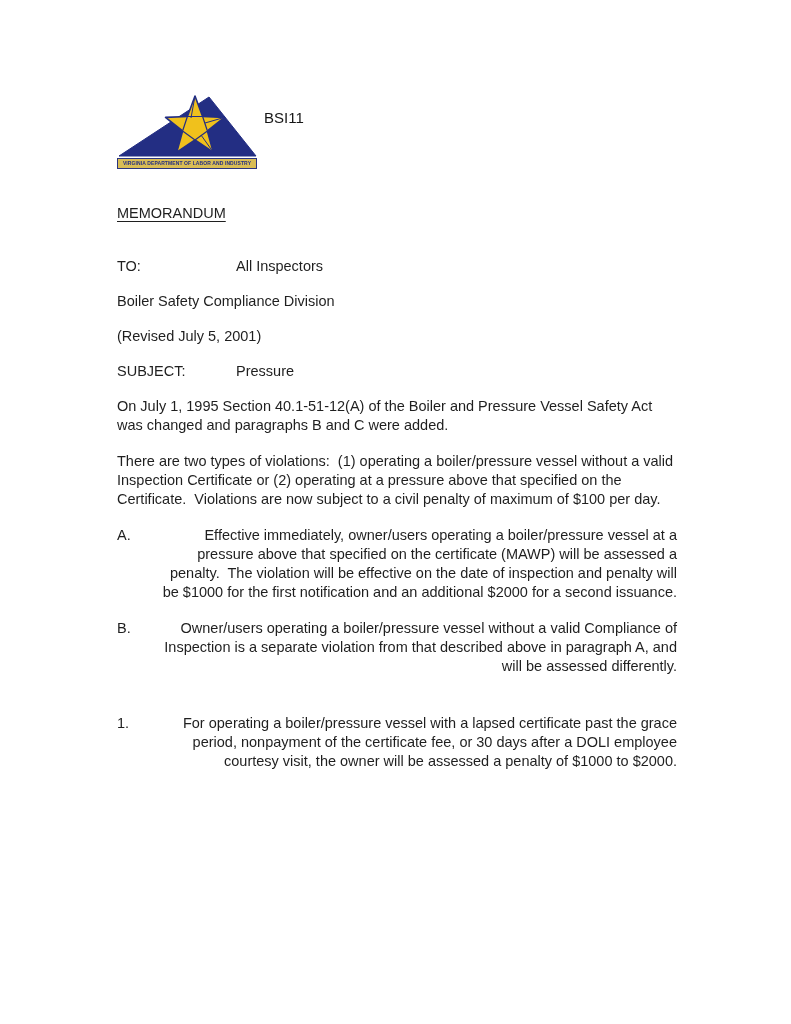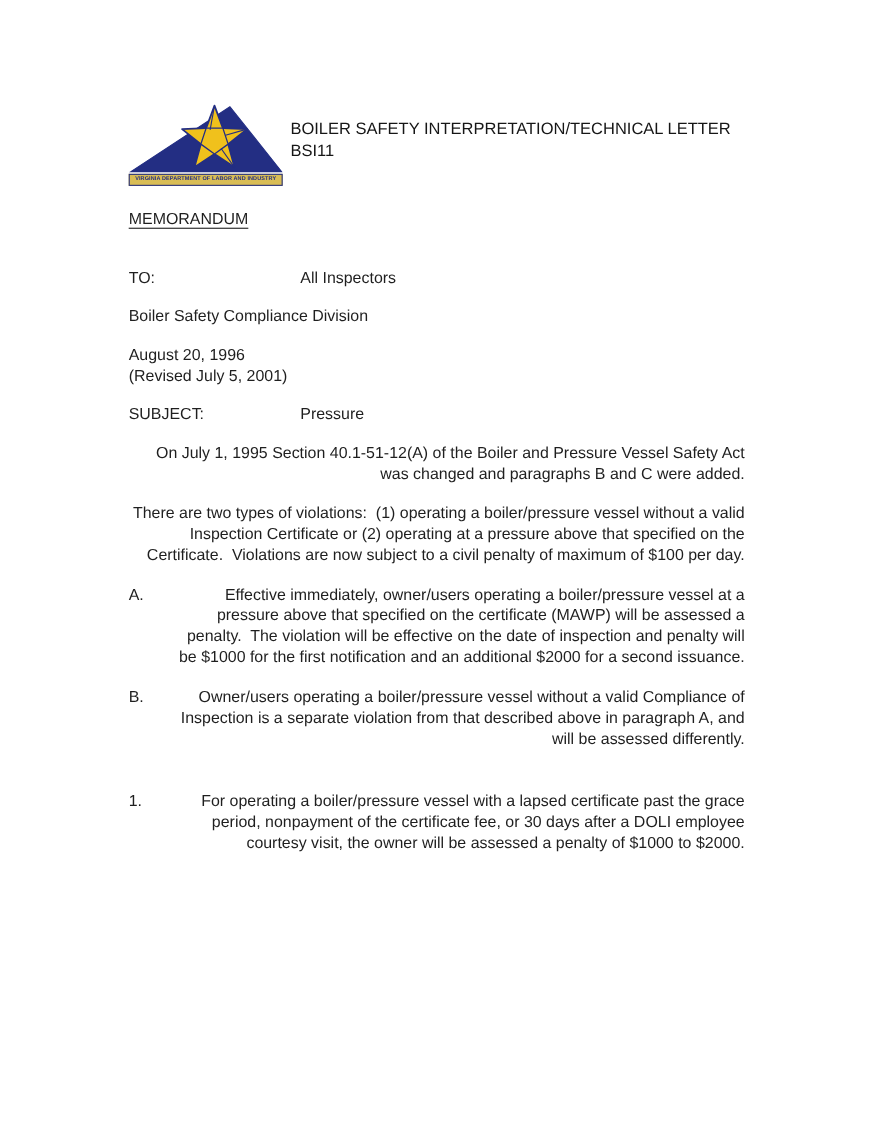--- a/index.html
+++ b/index.html
@@ -50,37 +50,36 @@
   }
   .title-block {
     padding-top: 23px;
     padding-left: 7px;
     font-size: 15px;
     line-height: 20px;
     color: #161616;
   }
   
   .memo-heading {
-    margin-top: 22px;
+    margin-top: 35px;
     text-decoration: underline;
     text-underline-offset: 3px;
   }
   .memo-fields { margin-top: 34px; }
-  .memo-row { display: flex; gap: 37px; }
+  .memo-row { display: flex; }
   .memo-row + .memo-row { margin-top: 16px; }
   .memo-label {
     width: 119px;
     flex-shrink: 0;
   }
   .memo-value { flex: 1; }
   
   .para {
     margin-top: 17px;
     white-space: pre-wrap;
-    text-align: right;
   }
   .para.first { margin-top: 16px; }
   .list-item {
     display: flex;
     margin-top: 17px;
   }
   .list-item.numbered { margin-top: 38px; }
   .item-marker {
     width: 43px;
     flex-shrink: 0;
@@ -106,40 +105,38 @@
           <polygon points="78,11 85.6,31.5 107.5,32.4 90.4,46 96.2,67.1 78,55 59.8,67.1 65.6,46 48.5,32.4 70.4,31.5" fill="#f0c11c" stroke="#232e83" stroke-width="1.6" stroke-linejoin="round"></polygon>
 
           <polygon points="85.6,31.5 90.4,46 78,55 65.6,46 70.4,31.5" fill="#f0c11c" stroke="#232e83" stroke-width="1.2" stroke-linejoin="round"></polygon>
           <line x1="78" y1="11" x2="74" y2="33" stroke="#232e83" stroke-width="1"></line>
           <line x1="107.5" y1="32.4" x2="88" y2="38" stroke="#232e83" stroke-width="1"></line>
           <line x1="96.2" y1="67.1" x2="84" y2="50" stroke="#232e83" stroke-width="1"></line>
         </svg>
         <div class="logo-banner">VIRGINIA DEPARTMENT OF LABOR AND INDUSTRY</div>
       </div>
       <div class="title-block">
-        <div>BOILER SAFETY INTERPRETATION/TECHNICAL LETTER</div>
         <div>BSI11</div>
       </div>
     </div>
 
     <div class="memo-heading">MEMORANDUM</div>
 
     <div class="memo-fields">
       <div class="memo-row">
         <div class="memo-label">TO:</div>
         <div class="memo-value">All Inspectors</div>
       </div>
       <div class="memo-row">
         <div class="memo-value">
           <div>Boiler Safety Compliance Division</div>
         </div>
       </div>
       <div class="memo-row">
         <div class="memo-value">
-          <div>August 20, 1996</div>
           <div>(Revised July 5, 2001)</div>
         </div>
       </div>
       <div class="memo-row">
         <div class="memo-label">SUBJECT:</div>
         <div class="memo-value">Pressure</div>
       </div>
     </div>
 
     <div class="para first">On July 1, 1995 Section 40.1-51-12(A) of the Boiler and Pressure Vessel Safety Act was changed and paragraphs B and C were added.</div>

